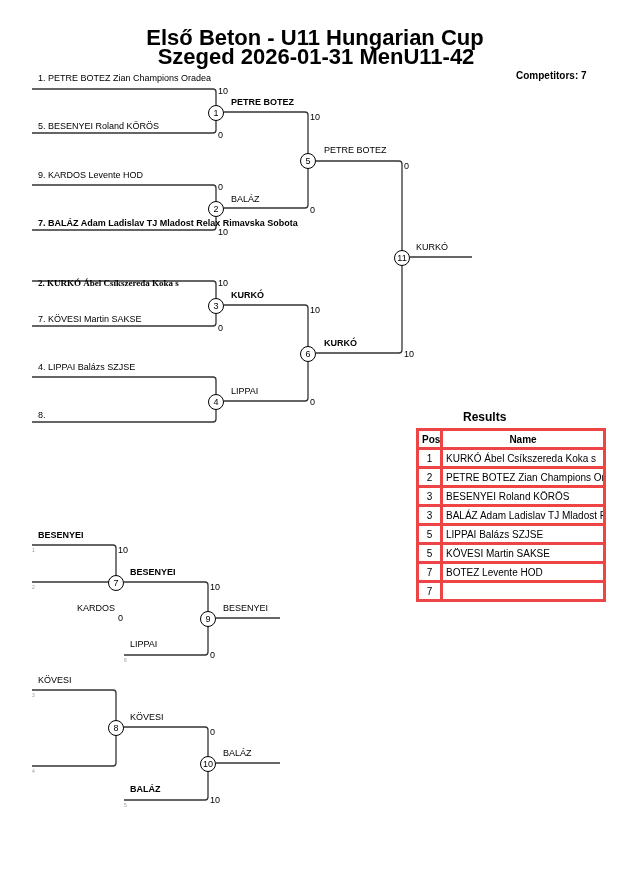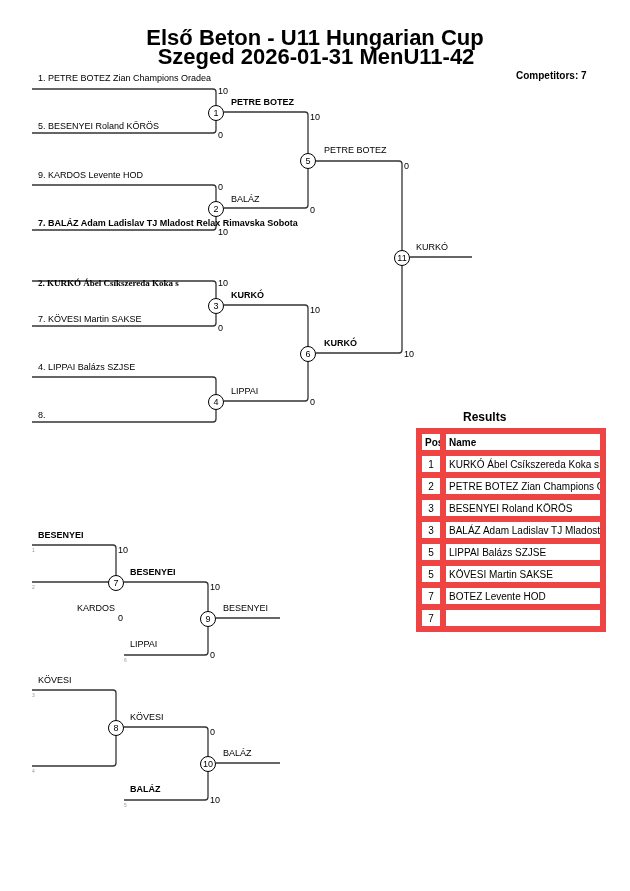--- a/index.html
+++ b/index.html
@@ -13,25 +13,25 @@
     svg.bracket { position: absolute; left: 0; top: 0; }
     .lbl { position: absolute; font-size: 9px; white-space: nowrap; line-height: 11px; }
     .b { font-weight: bold; }
     .score { position: absolute; font-size: 9px; line-height: 10px; }
     .tiny { position: absolute; font-size: 5px; color: #999; line-height: 6px; }
     .node { position: absolute; width: 14px; height: 14px; border: 1px solid #000; border-radius: 50%;
             background: #fff; font-size: 9px; text-align: center; line-height: 14px; }
     .results-title { position: absolute; left: 463px; top: 410px; font-weight: bold; font-size: 12px; }
     table.results { position: absolute; left: 416px; top: 428px; border-collapse: collapse;
                     border: 2px solid #000; font-size: 10px; width: 190px; table-layout: fixed; }
-    table.results th, table.results td { border: 6px solid #ef4444; height: 16px; padding: 0 3px; overflow: hidden; white-space: nowrap; }
+    table.results th, table.results td { border: 3px solid #ef4444; height: 16px; padding: 0 3px; overflow: hidden; white-space: nowrap; }
     table.results th { font-weight: bold; }
     table.results td.pos { text-align: center; }
     table.results .cpos { width: 24px; }
-    table.results th.name { text-align: left; margin-left: 28px; }
+    table.results th.name { text-align: center; margin-left: 28px; }
   </style>
 </head>
 <body>
 
 <div class="title t1">Első Beton - U11 Hungarian Cup</div>
 <div class="title t2">Szeged 2026-01-31 MenU11-42</div>
 <div class="competitors">Competitors: 7</div>
 
 <svg class="bracket" width="630" height="891">
   <g fill="none" stroke="#333" stroke-width="1.3">

